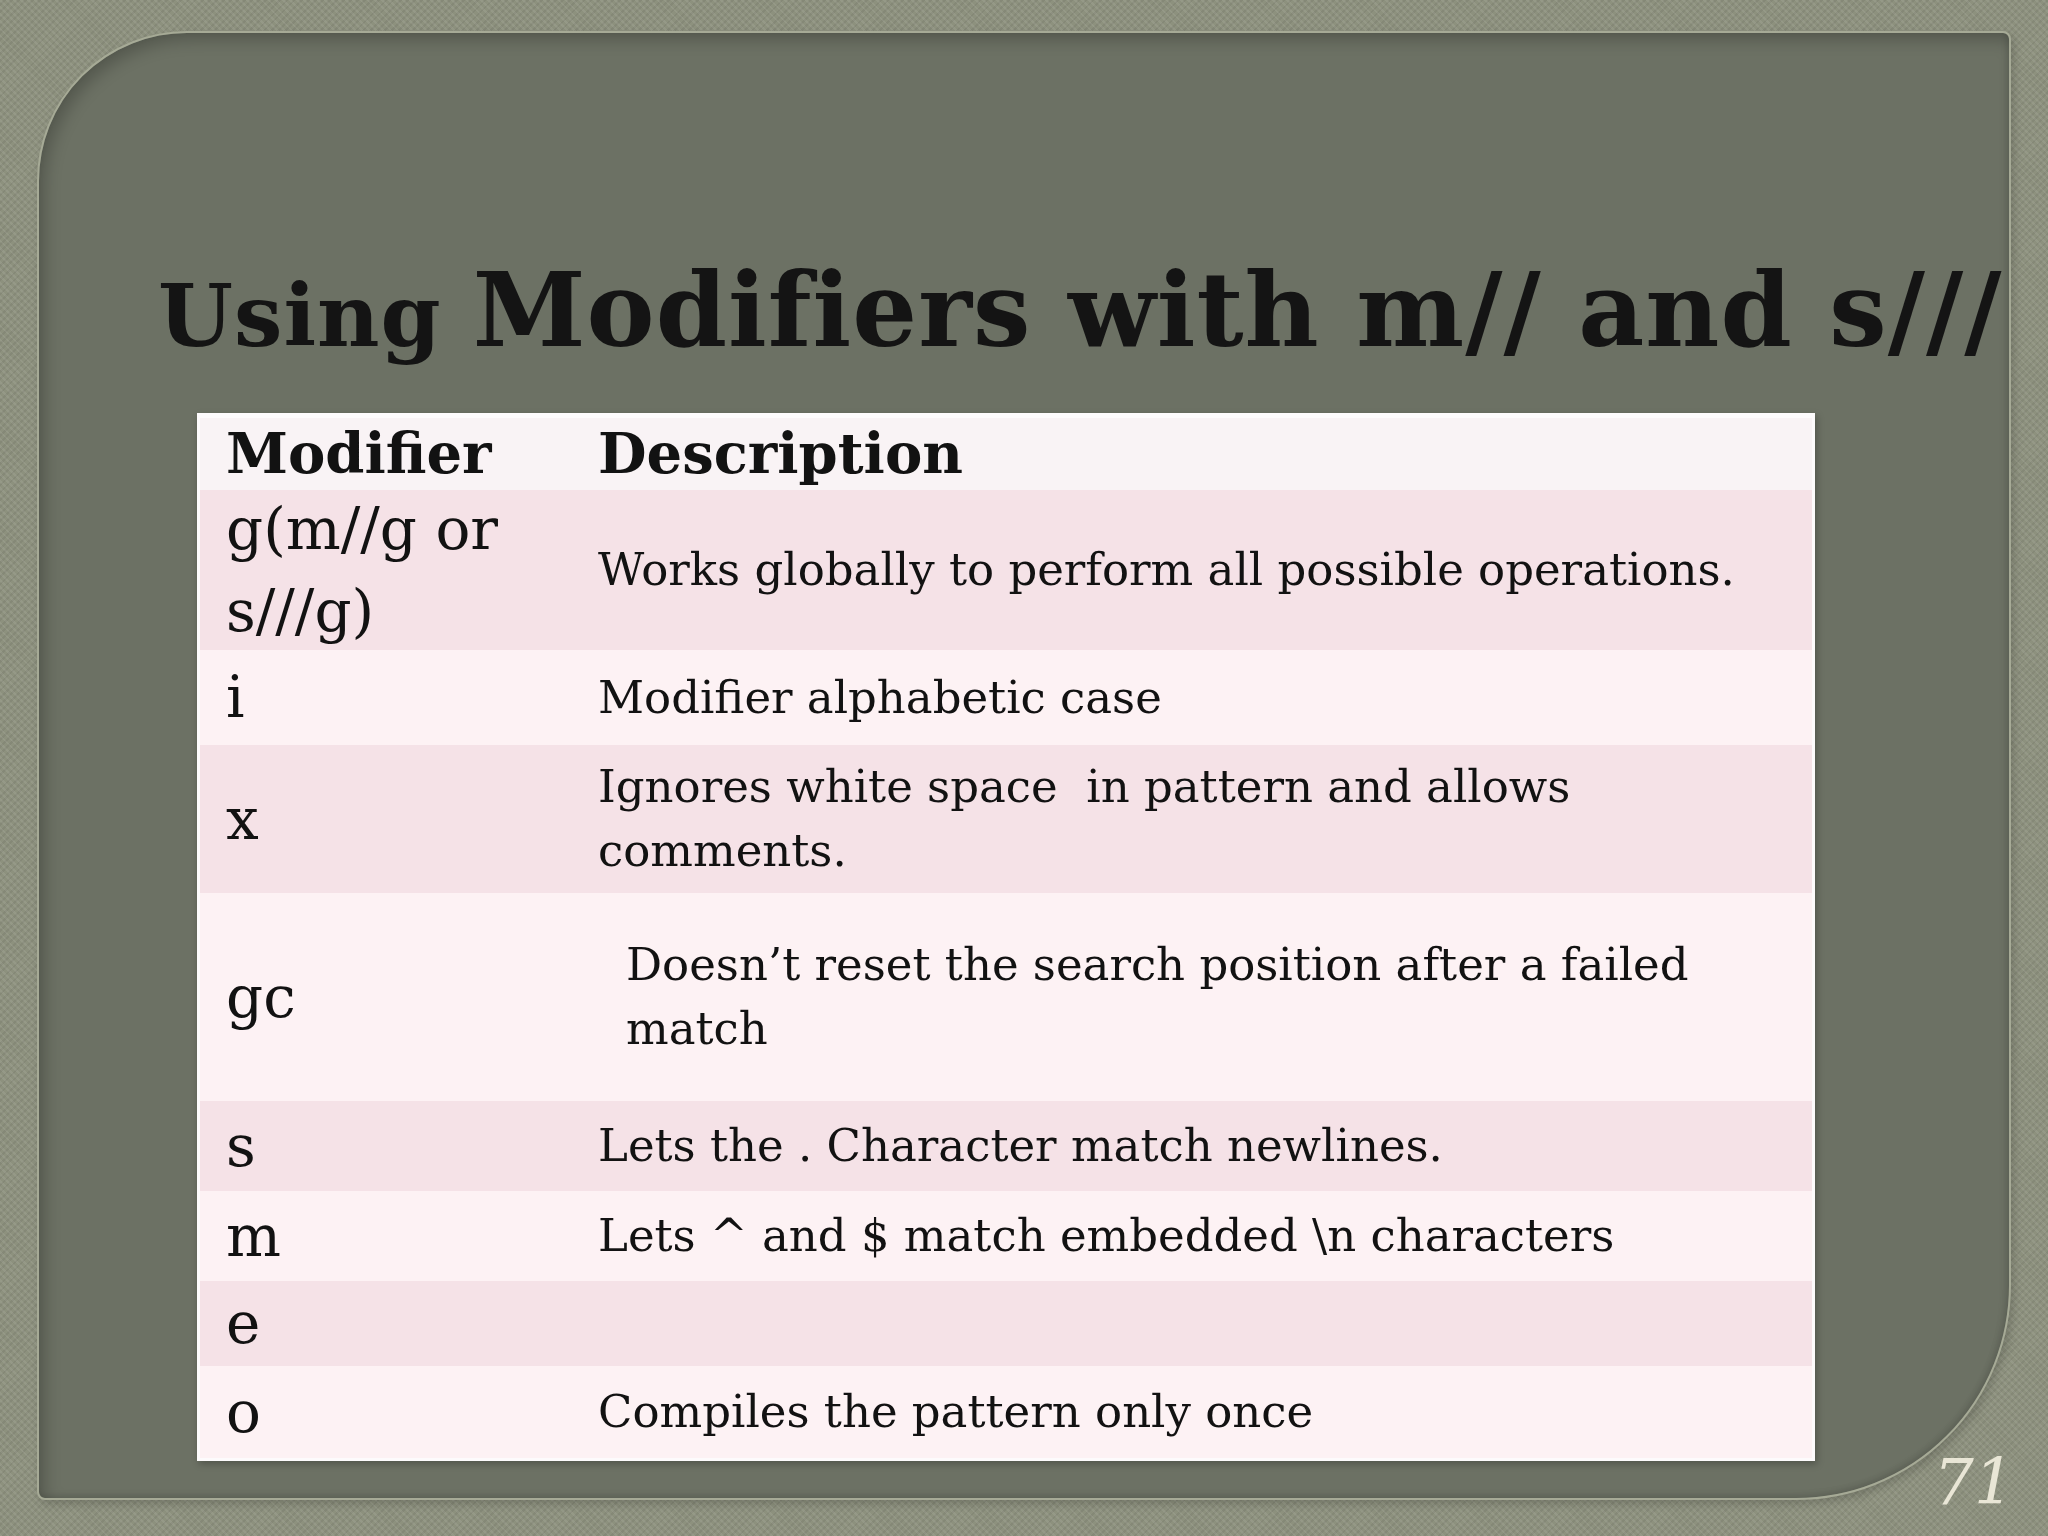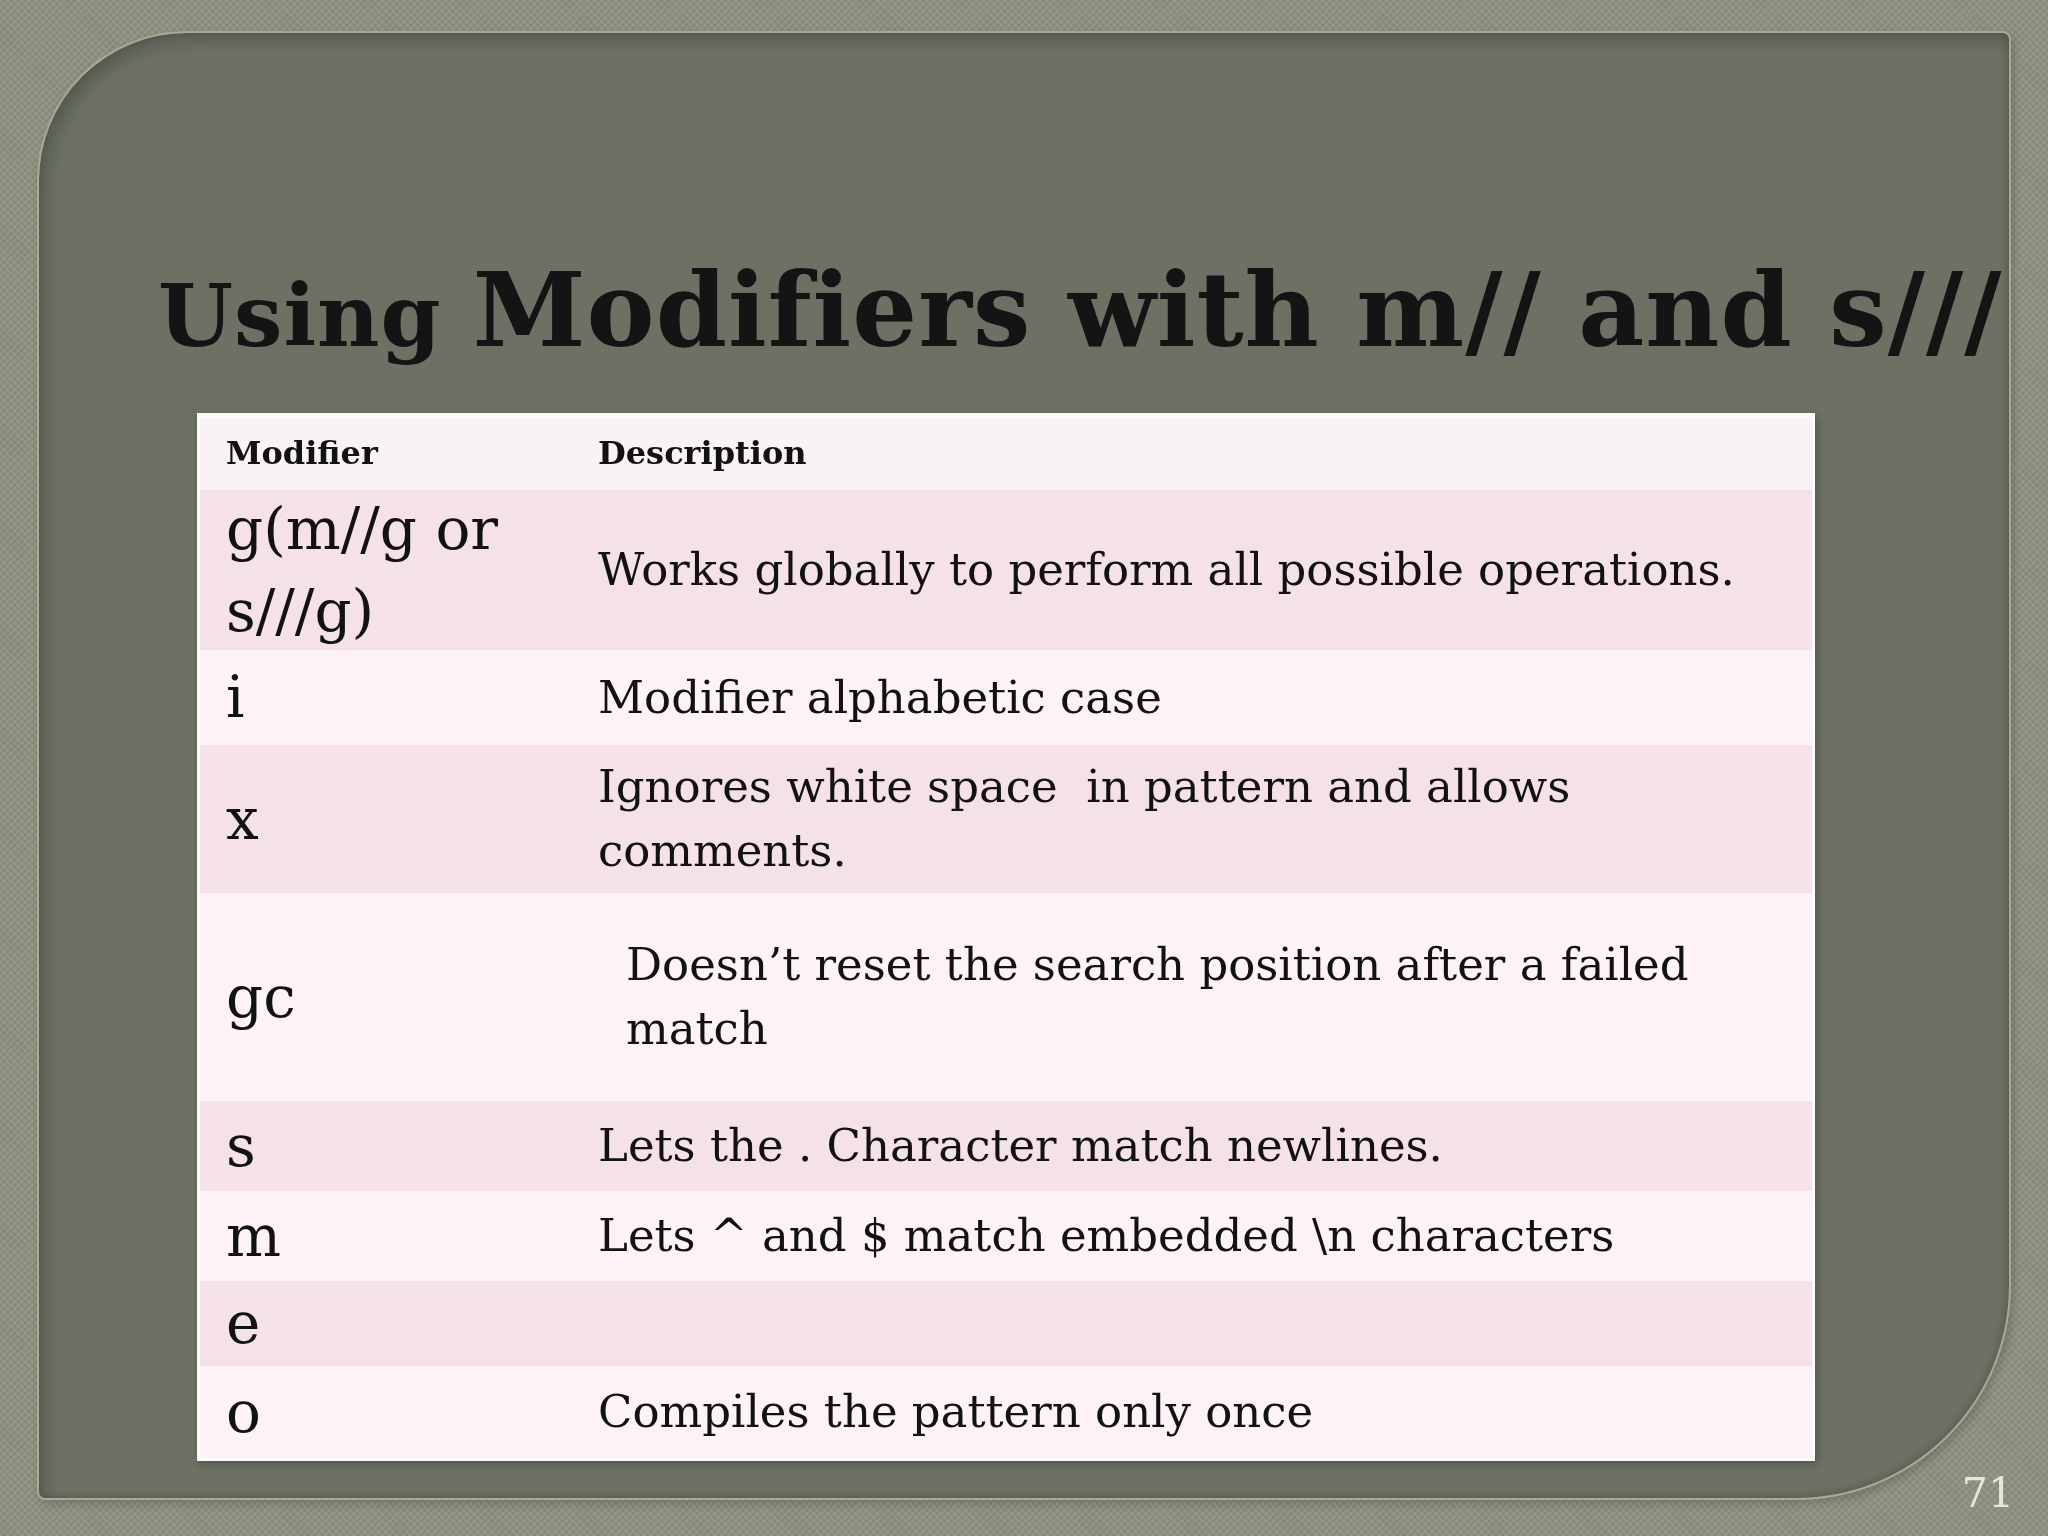--- a/index.html
+++ b/index.html
@@ -80,30 +80,31 @@
     flex: 1;
     box-sizing: border-box;
     padding-right: 28px;
     font-size: 45px;
     line-height: 1.42;
     color: #121212;
     white-space: pre-wrap;
   }
   .row-header .c1, .row-header .c2 {
     font-weight: 700;
-    font-size: 32px;
+    font-size: 56px;
   }
 
   .page-number {
     position: absolute;
     right: 34px;
     bottom: 22px;
-    font-size: 41px;
+    font-size: 63px;
     color: #e9e6d6;
     line-height: 1;
+    font-style: italic;
   }
 </style>
 </head>
 <body>
 
 <div class="slide">
   <div class="panel"></div>
 
   <h1 class="slide-title">
     <span class="title-small">Using </span><span class="title-large">Modifiers with m// and s///</span>

